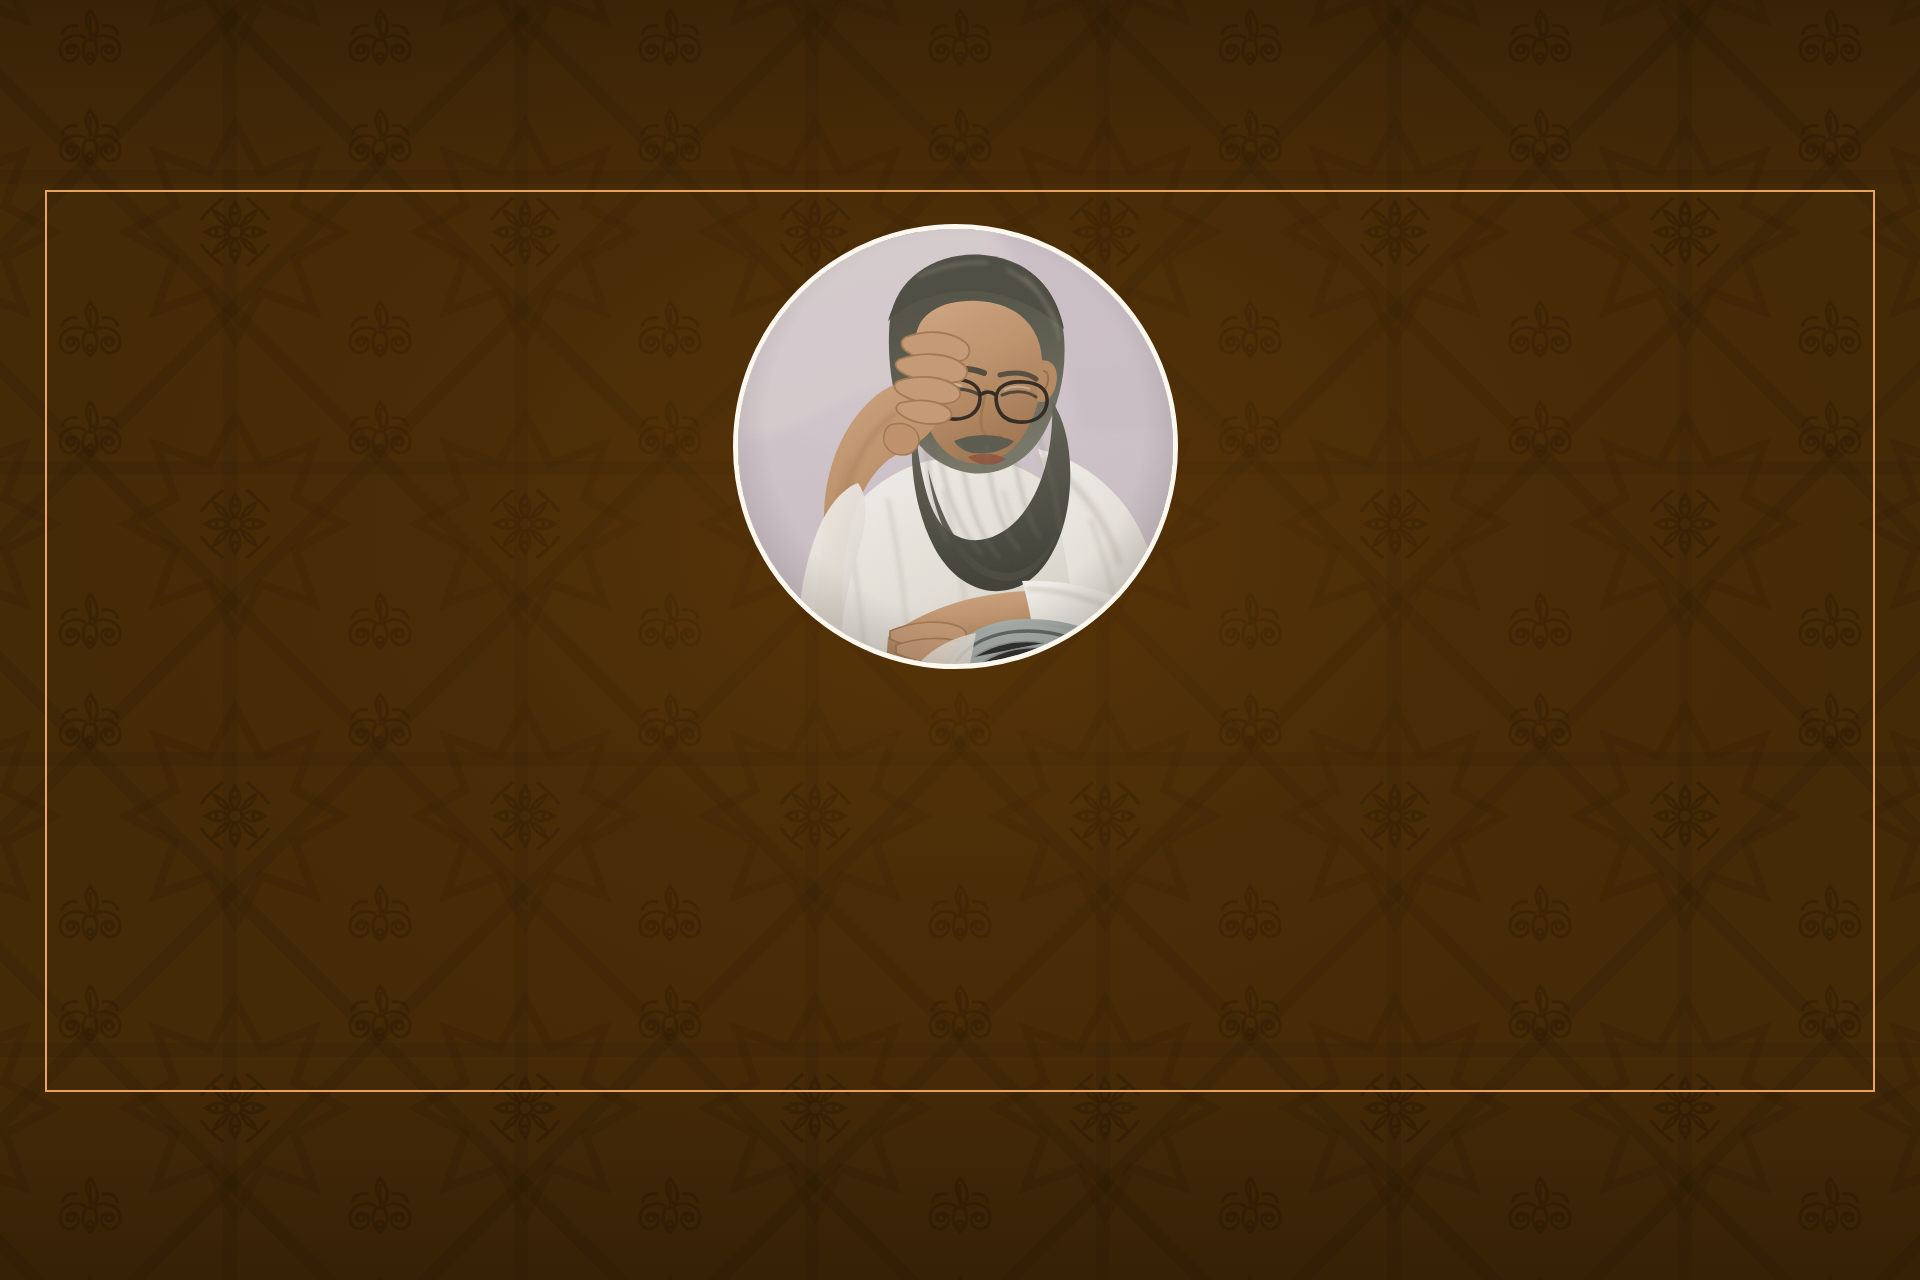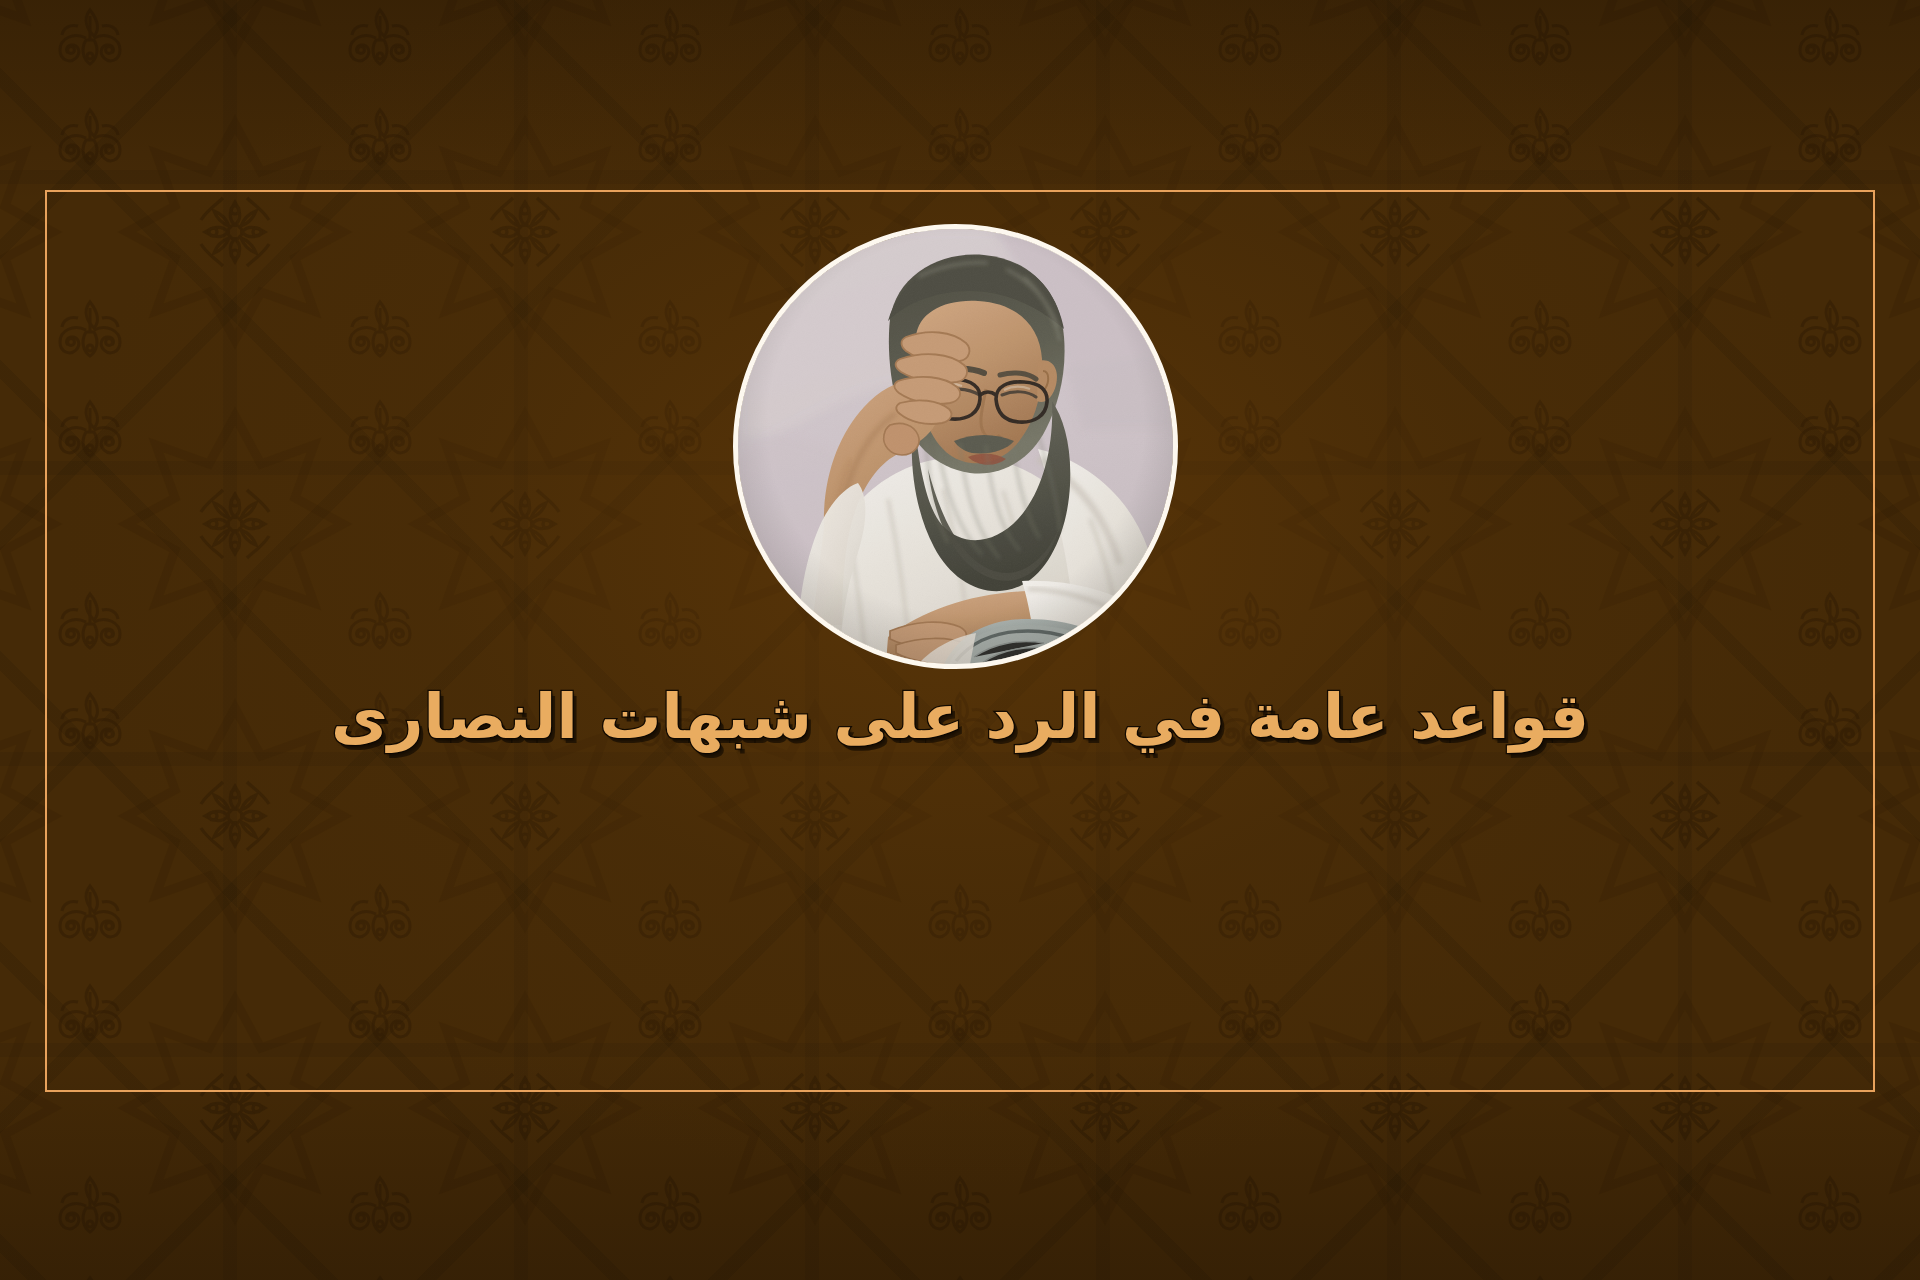--- a/index.html
+++ b/index.html
@@ -431,15 +431,14 @@
         <radialGradient id="vig" cx="0.5" cy="0.45" r="0.72">
           <stop offset="60%" stop-color="#000000" stop-opacity="0"></stop>
           <stop offset="100%" stop-color="#1b1208" stop-opacity="0.3"></stop>
         </radialGradient>
         <rect x="0" y="0" width="435" height="435" fill="url(#vig)"></rect>
       </svg>
     </div>
     <div class="portrait-ring"></div>
   </div>
 
-  <div class="title">قواعد عامة في الرد على شبهات النصارى</div>
 
 </div>
 
 </body></html>

